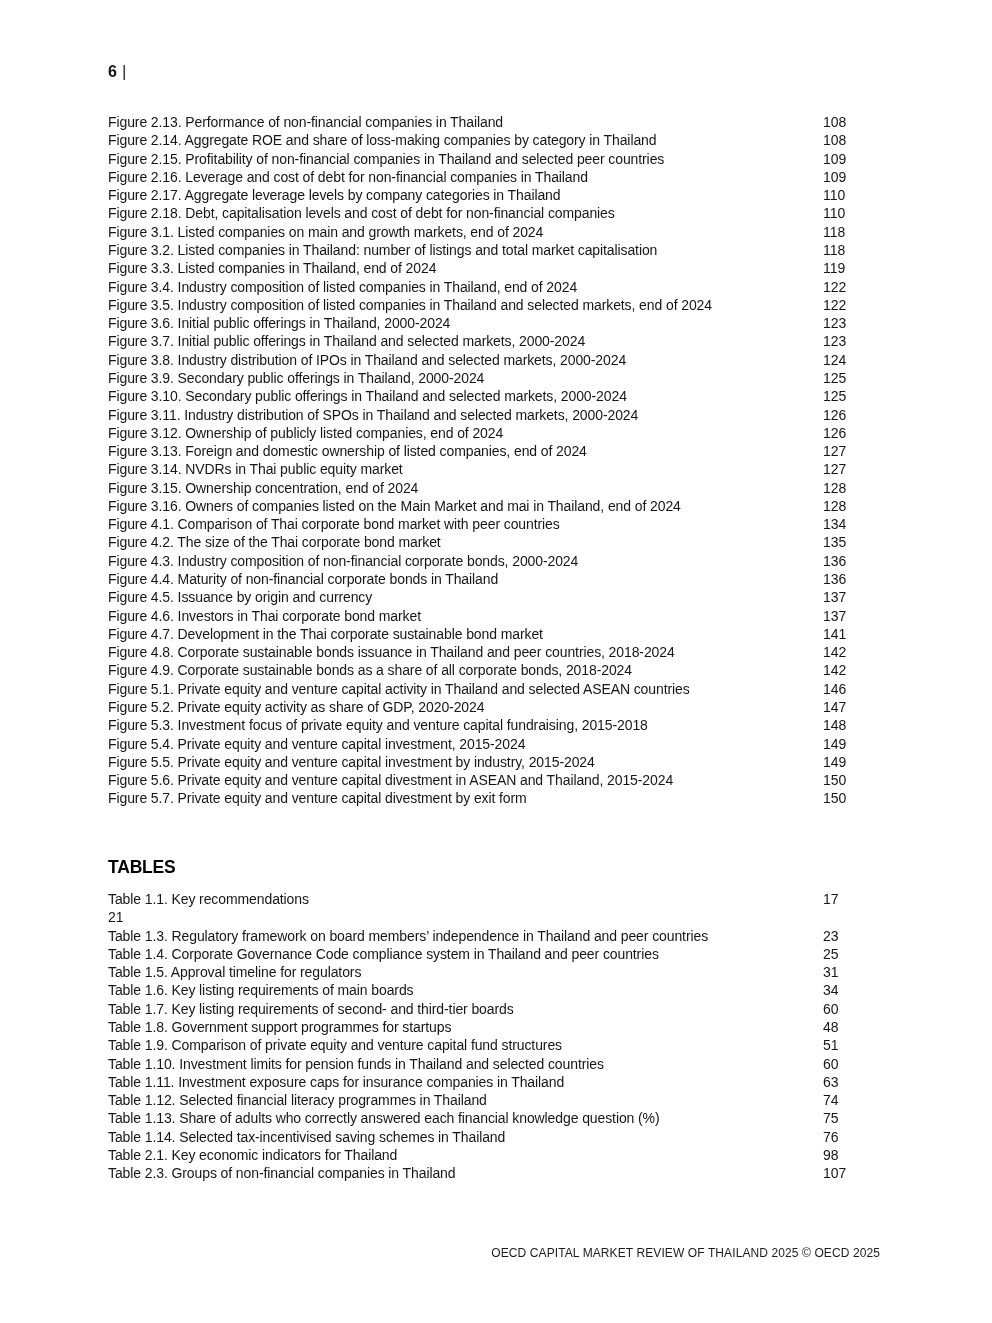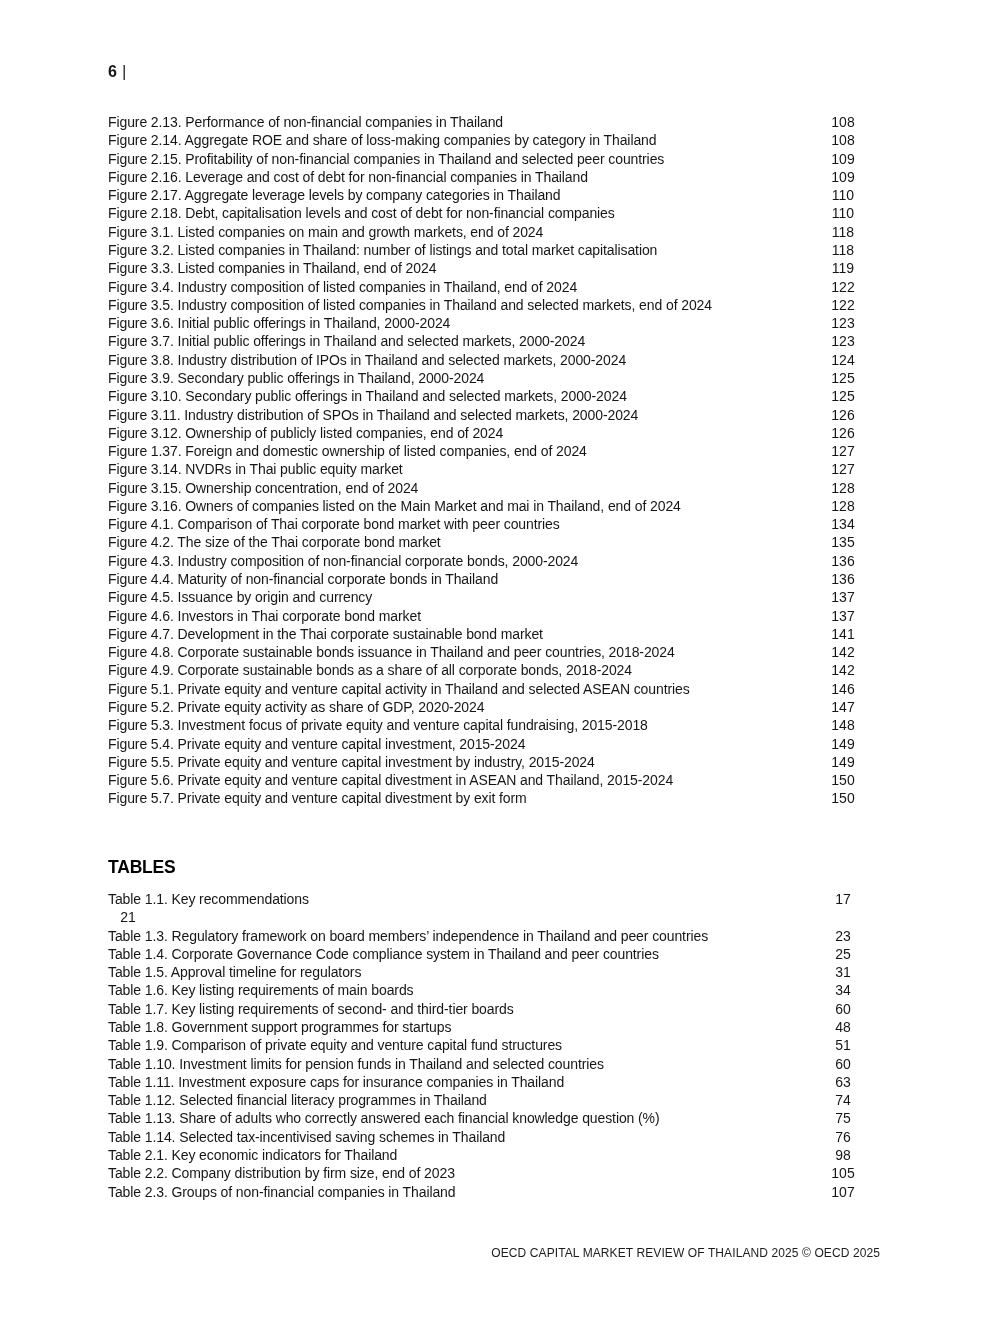--- a/index.html
+++ b/index.html
@@ -45,21 +45,21 @@
     justify-content: space-between;
     align-items: baseline;
     line-height: 18.28px;
     font-size: 14px;
     white-space: nowrap;
   }
   .toc-title {
     letter-spacing: -0.1px;
   }
   .toc-page {
-    text-align: center;
+    text-align: left;
     min-width: 40px;
   }
   .section-heading {
     position: absolute;
     left: 108px;
     top: 857px;
     font-size: 17.5px;
     font-weight: bold;
     color: #4b1ee1;
     letter-spacing: -0.2px;
@@ -169,21 +169,21 @@
         <span class="toc-title">Figure 3.11. Industry distribution of SPOs in Thailand and selected markets, 2000-2024</span>
         <span class="toc-page">126</span>
       </div>
 
       <div class="toc-row">
         <span class="toc-title">Figure 3.12. Ownership of publicly listed companies, end of 2024</span>
         <span class="toc-page">126</span>
       </div>
 
       <div class="toc-row">
-        <span class="toc-title">Figure 1.37. Foreign and domestic ownership of listed companies, end of 2024</span>
+        <span class="toc-title">Figure 3.13. Foreign and domestic ownership of listed companies, end of 2024</span>
         <span class="toc-page">127</span>
       </div>
 
       <div class="toc-row">
         <span class="toc-title">Figure 3.14. NVDRs in Thai public equity market</span>
         <span class="toc-page">127</span>
       </div>
 
       <div class="toc-row">
         <span class="toc-title">Figure 3.15. Ownership concentration, end of 2024</span>
@@ -347,24 +347,20 @@
       <div class="toc-row">
         <span class="toc-title">Table 1.14. Selected tax-incentivised saving schemes in Thailand</span>
         <span class="toc-page">76</span>
       </div>
 
       <div class="toc-row">
         <span class="toc-title">Table 2.1. Key economic indicators for Thailand</span>
         <span class="toc-page">98</span>
       </div>
 
-      <div class="toc-row">
-        <span class="toc-title">Table 2.2. Company distribution by firm size, end of 2023</span>
-        <span class="toc-page">105</span>
-      </div>
 
       <div class="toc-row">
         <span class="toc-title">Table 2.3. Groups of non-financial companies in Thailand</span>
         <span class="toc-page">107</span>
       </div>
     </div>
 
   <div class="page-footer">OECD CAPITAL MARKET REVIEW OF THAILAND 2025 © OECD 2025</div>
 
 </div>

